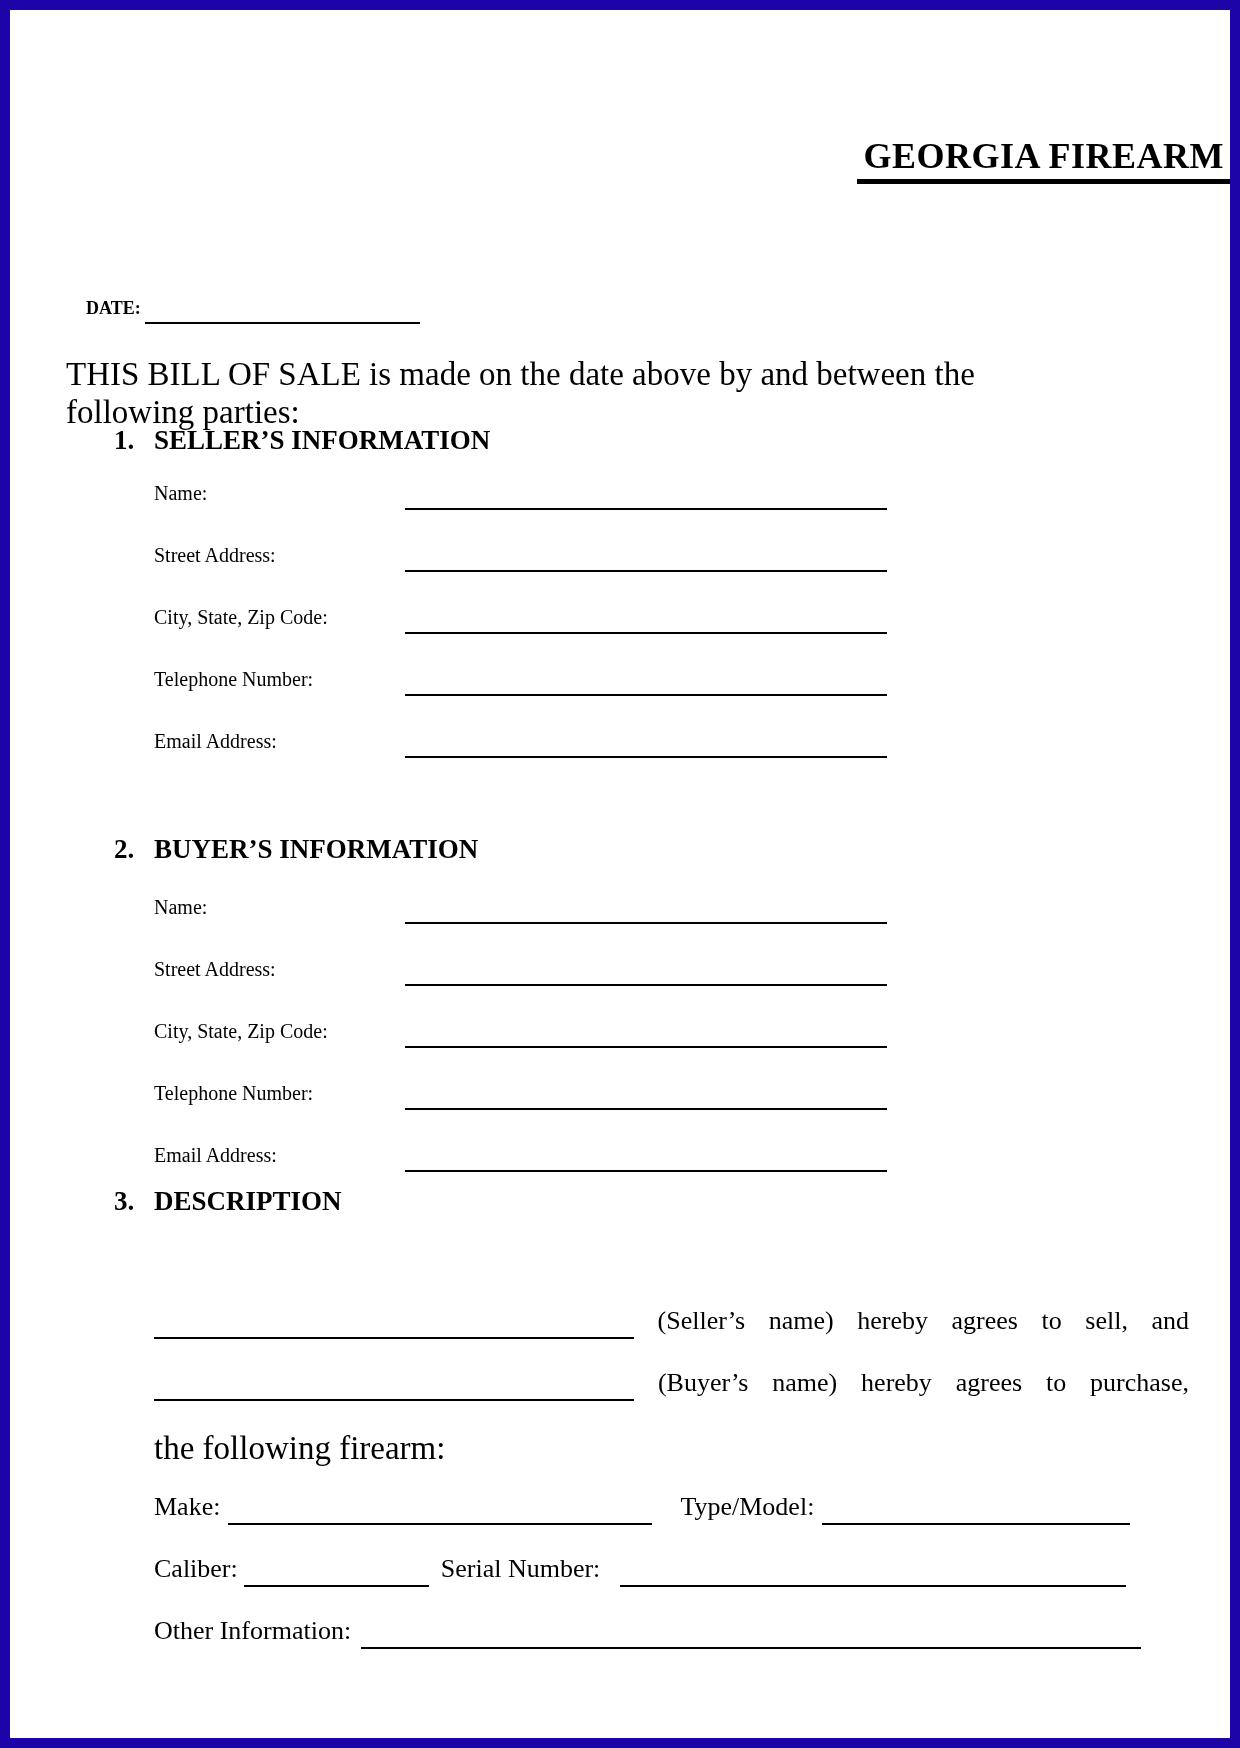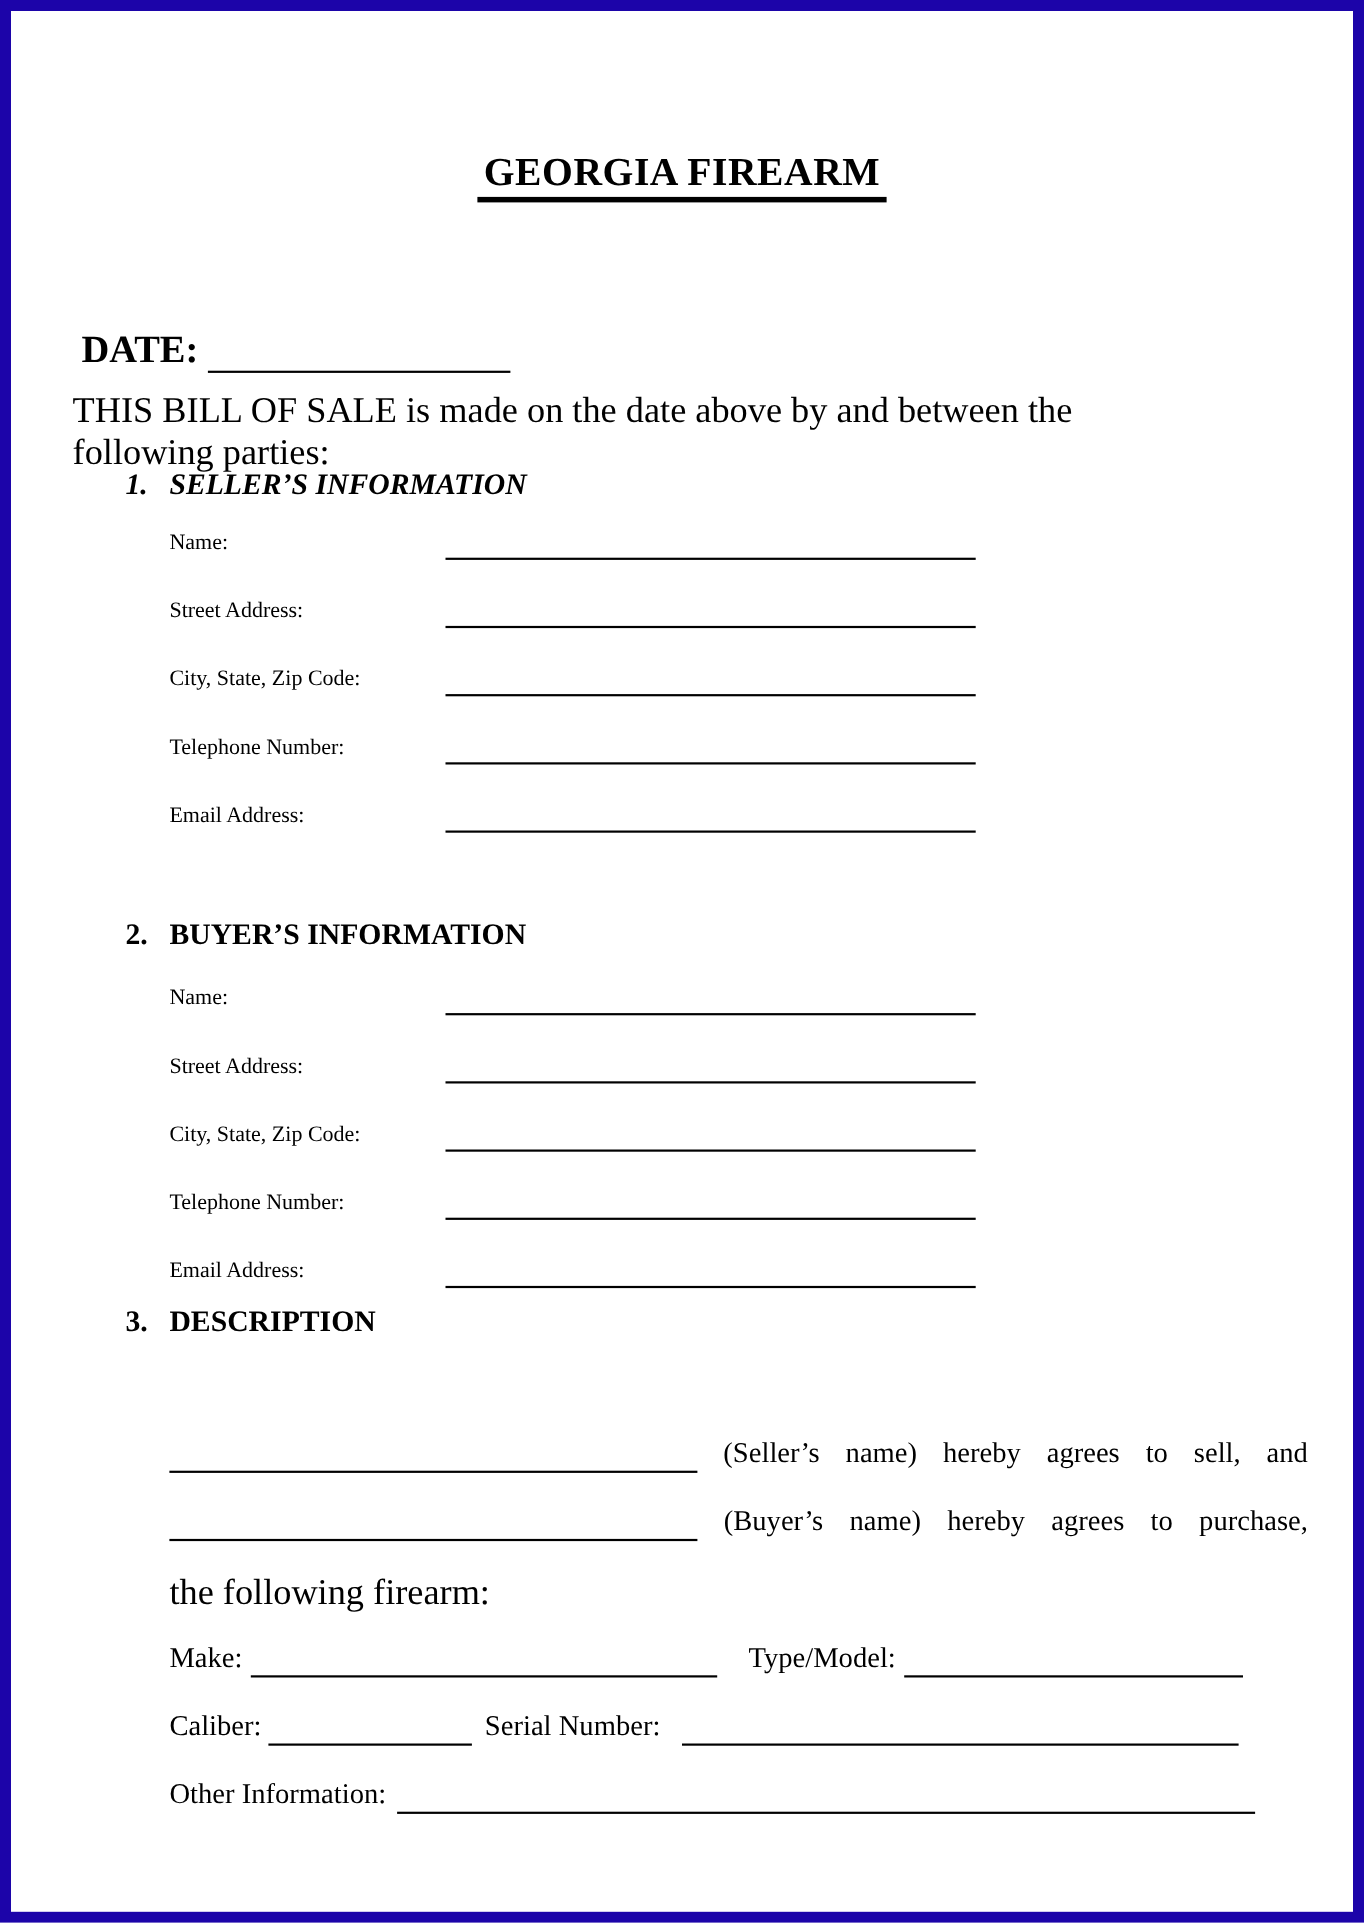--- a/index.html
+++ b/index.html
@@ -9,37 +9,37 @@
     box-sizing:border-box;
     background:#ffffff;
     border:10px solid #1c04a9;
     font-family:"Liberation Serif","DejaVu Serif",serif;
     color:#000000;
     overflow:hidden;
   }
   .abs { position:absolute; }
 
   
-  .title-line { left:0; right:0; text-align:center; font-weight:bold; font-size:36px; letter-spacing:0.5px; line-height:1.05; }
+  .title-line { left:0; right:0; text-align:right; font-weight:bold; font-size:36px; letter-spacing:0.5px; line-height:1.05; }
   .title-line .u { display:inline-block; border-bottom:5px solid #000; padding:0 6px 3px 6px; }
 
   
   .body-text { font-size:33px; line-height:1.15; }
   .bold { font-weight:bold; }
 
   
   .blank {
     display:inline-block;
     height:14px;
     border-bottom:2px solid #000;
     vertical-align:-10px;
   }
 
   
-  .date-row { left:64px; top:288px; font-size:35px; }
+  .date-row { left:76px; top:288px; font-size:18px; }
   .date-row .blank { width:275px; }
 
   
   .intro { left:56px; top:346px; width:980px; }
 
   
   .sec-heading { left:104px; font-size:27px; font-weight:bold; }
   .sec-heading .num { display:inline-block; width:40px; }
 
   
@@ -73,21 +73,21 @@
     <span class="u">GEORGIA FIREARM</span>
   </div>
 
   <div class="abs date-row">
     <span class="bold">DATE:</span>
     <span class="blank"></span>
   </div>
 
   <div class="abs body-text intro">THIS BILL OF SALE is made on the date above by and between the following parties:</div>
 
-  <div class="abs sec-heading" style="top:415px;font-style:italic;">
+  <div class="abs sec-heading" style="top:415px;">
     <span class="num">1.</span><span>SELLER’S INFORMATION</span>
   </div>
 
   <div class="abs field-row" style="top:472px;">
     <span class="flabel">Name:</span><span class="blank"></span>
   </div>
   <div class="abs field-row" style="top:534px;">
     <span class="flabel">Street Address:</span><span class="blank"></span>
   </div>
   <div class="abs field-row" style="top:596px;">

